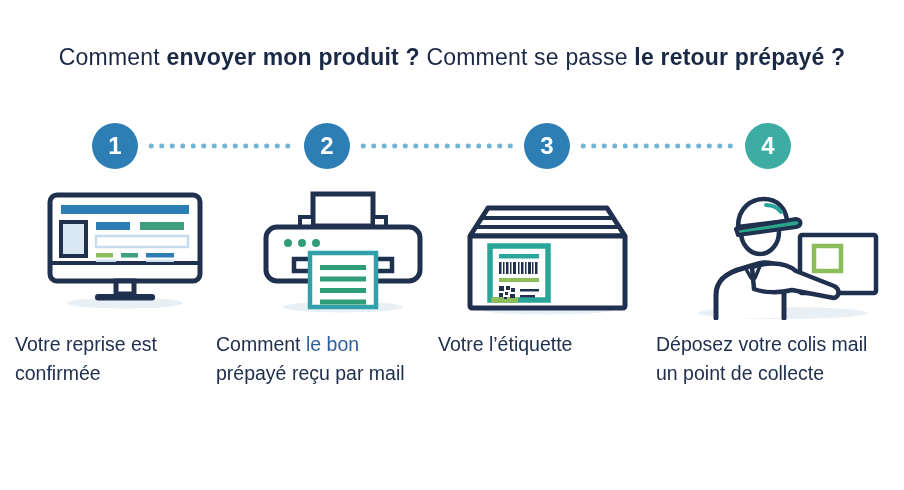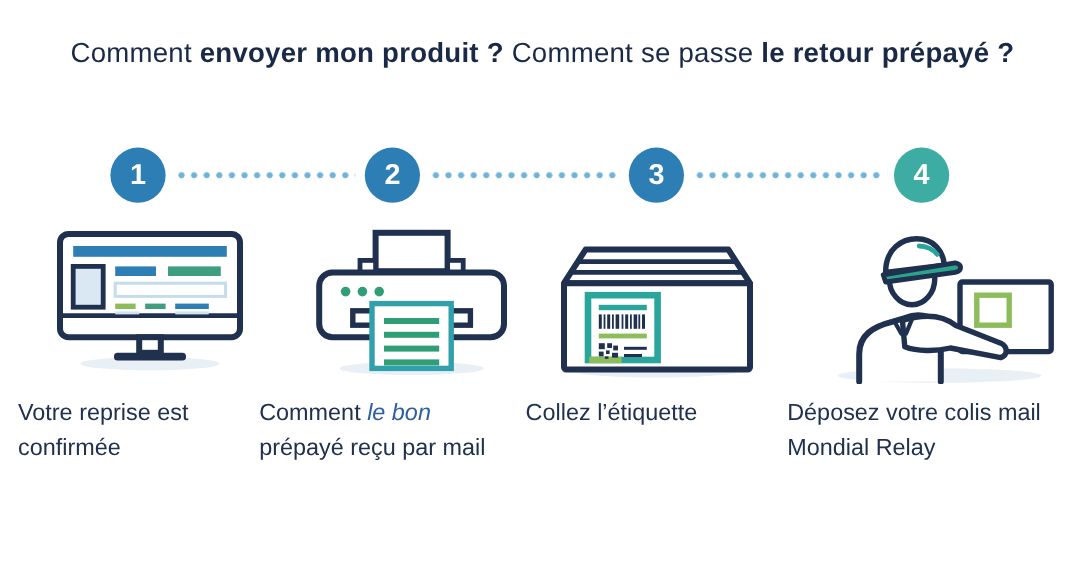--- a/index.html
+++ b/index.html
@@ -1,41 +1,41 @@
 <!DOCTYPE html>
 <html style="--navy: #20304f; --title_navy: #1a2945; --blue: #2d7eb5; --teal_badge: #3dada4; --dot: #6fb4d6; --teal: #2aa59b; --teal2: #31a0ab; --green: #2f9e77; --lightgreen: #8cbd5a; --greenteal: #3f9e7e; --screenfill: #d9e8f3; --paleblue: #cfe3f1; --lightborder: #c5dcec; --shadow: #e8eff5; --accent_text: #2d5f9e; --brim: #2aa58c; --crescent: #4fb3c4;"><head>
 <meta charset="utf-8">
 <style>
   html,body{margin:0;padding:0;background:#fff;}
   .canvas{
     position:relative;width:904px;height:490px;background:#ffffff;overflow:hidden;
     font-family:"Liberation Sans", sans-serif;
   }
   .title{
-    position:absolute;top:31px;left:0;width:904px;margin:0;
+    position:absolute;top:44px;left:0;width:904px;margin:0;
     text-align:center;font-size:23px;font-weight:400;color:var(--title_navy);
     letter-spacing:.2px;
   }
   .title strong{font-weight:700;}
   .step-circle{
     position:absolute;top:123px;width:46px;height:46px;border-radius:50%;
     display:flex;align-items:center;justify-content:center;
     color:#fff;font-size:24px;font-weight:700;
   }
   .connector{
     position:absolute;top:143px;height:6px;
     background-image:radial-gradient(circle, var(--dot) 2.3px, transparent 2.8px);
     background-size:10.5px 6px;background-position:0 50%;background-repeat:repeat-x;
   }
   .icon-box{position:absolute;}
   .caption{
     position:absolute;top:330px;text-align:left;
     font-size:19.5px;line-height:29px;color:var(--navy);
   }
-  .caption .accent{color:var(--accent_text);font-style:italic;}
+  .caption .accent{color:var(--accent_text);}
 </style>
 </head>
 <body>
 
 <div class="canvas">
 
   <h1 class="title"><span>Comment </span><strong>envoyer mon produit ?</strong><span> Comment se passe </span><strong>le retour prépayé ?</strong></h1>
 
   <div class="step-circle" style="left: 92px; background: rgb(45, 126, 181);">
       <span>1</span>
@@ -149,20 +149,20 @@
 
   <div class="caption" style="left:15px;width:215px">
     <div>Votre reprise est</div>
     <div>confirmée</div>
   </div>
   <div class="caption" style="left:216px;width:212px">
     <div><span>Comment </span><span class="accent">le bon</span></div>
     <div>prépayé reçu par mail</div>
   </div>
   <div class="caption" style="left:438px;width:220px">
-    <div>Collez l’étiquette</div>
+    <div>Votre l’étiquette</div>
   </div>
   <div class="caption" style="left:656px;width:246px">
     <div>Déposez votre colis mail</div>
-    <div>Mondial Relay</div>
+    <div>un point de collecte</div>
   </div>
 
 </div>
 
 </body></html>

